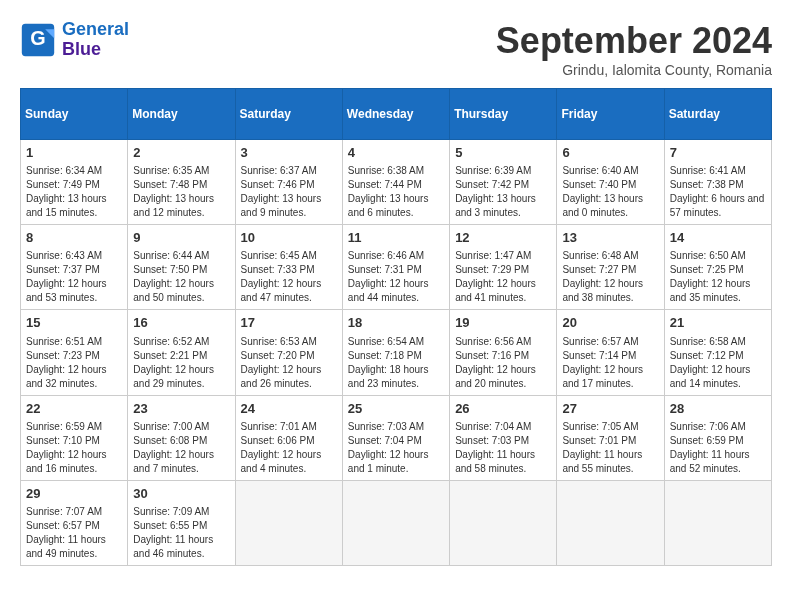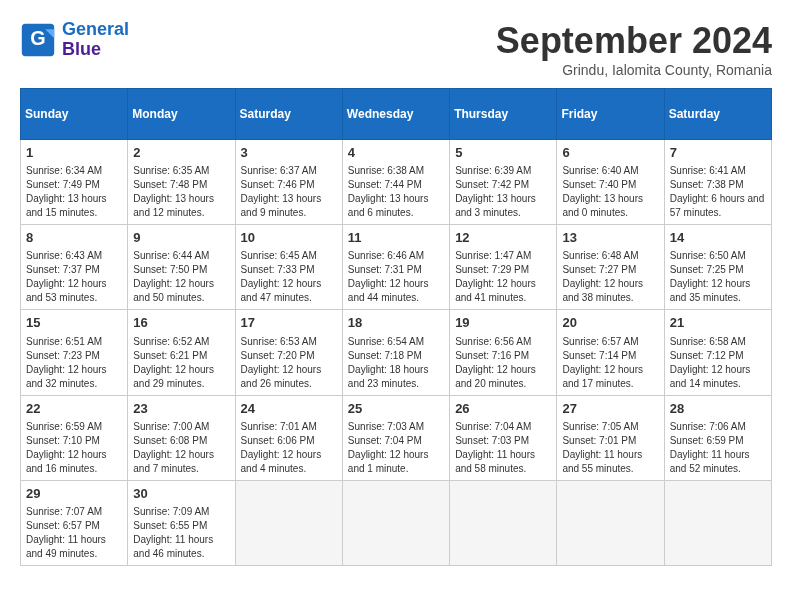--- a/index.html
+++ b/index.html
@@ -136,21 +136,21 @@
         <td><span class="day-num">8</span><span>Sunrise: 6:43 AM</span><br><span>Sunset: 7:37 PM</span><br><span>Daylight: 12 hours and 53 minutes.</span></td>
         <td><span class="day-num">9</span><span>Sunrise: 6:44 AM</span><br><span>Sunset: 7:50 PM</span><br><span>Daylight: 12 hours and 50 minutes.</span></td>
         <td><span class="day-num">10</span><span>Sunrise: 6:45 AM</span><br><span>Sunset: 7:33 PM</span><br><span>Daylight: 12 hours and 47 minutes.</span></td>
         <td><span class="day-num">11</span><span>Sunrise: 6:46 AM</span><br><span>Sunset: 7:31 PM</span><br><span>Daylight: 12 hours and 44 minutes.</span></td>
         <td><span class="day-num">12</span><span>Sunrise: 1:47 AM</span><br><span>Sunset: 7:29 PM</span><br><span>Daylight: 12 hours and 41 minutes.</span></td>
         <td><span class="day-num">13</span><span>Sunrise: 6:48 AM</span><br><span>Sunset: 7:27 PM</span><br><span>Daylight: 12 hours and 38 minutes.</span></td>
         <td><span class="day-num">14</span><span>Sunrise: 6:50 AM</span><br><span>Sunset: 7:25 PM</span><br><span>Daylight: 12 hours and 35 minutes.</span></td>
       </tr>
       <tr>
         <td><span class="day-num">15</span><span>Sunrise: 6:51 AM</span><br><span>Sunset: 7:23 PM</span><br><span>Daylight: 12 hours and 32 minutes.</span></td>
-        <td><span class="day-num">16</span><span>Sunrise: 6:52 AM</span><br><span>Sunset: 6:21 PM</span><br><span>Daylight: 12 hours and 29 minutes.</span></td>
+        <td><span class="day-num">16</span><span>Sunrise: 6:52 AM</span><br><span>Sunset: 2:21 PM</span><br><span>Daylight: 12 hours and 29 minutes.</span></td>
         <td><span class="day-num">17</span><span>Sunrise: 6:53 AM</span><br><span>Sunset: 7:20 PM</span><br><span>Daylight: 12 hours and 26 minutes.</span></td>
         <td><span class="day-num">18</span><span>Sunrise: 6:54 AM</span><br><span>Sunset: 7:18 PM</span><br><span>Daylight: 18 hours and 23 minutes.</span></td>
         <td><span class="day-num">19</span><span>Sunrise: 6:56 AM</span><br><span>Sunset: 7:16 PM</span><br><span>Daylight: 12 hours and 20 minutes.</span></td>
         <td><span class="day-num">20</span><span>Sunrise: 6:57 AM</span><br><span>Sunset: 7:14 PM</span><br><span>Daylight: 12 hours and 17 minutes.</span></td>
         <td><span class="day-num">21</span><span>Sunrise: 6:58 AM</span><br><span>Sunset: 7:12 PM</span><br><span>Daylight: 12 hours and 14 minutes.</span></td>
       </tr>
       <tr>
         <td><span class="day-num">22</span><span>Sunrise: 6:59 AM</span><br><span>Sunset: 7:10 PM</span><br><span>Daylight: 12 hours and 16 minutes.</span></td>
         <td><span class="day-num">23</span><span>Sunrise: 7:00 AM</span><br><span>Sunset: 6:08 PM</span><br><span>Daylight: 12 hours and 7 minutes.</span></td>
         <td><span class="day-num">24</span><span>Sunrise: 7:01 AM</span><br><span>Sunset: 6:06 PM</span><br><span>Daylight: 12 hours and 4 minutes.</span></td>

